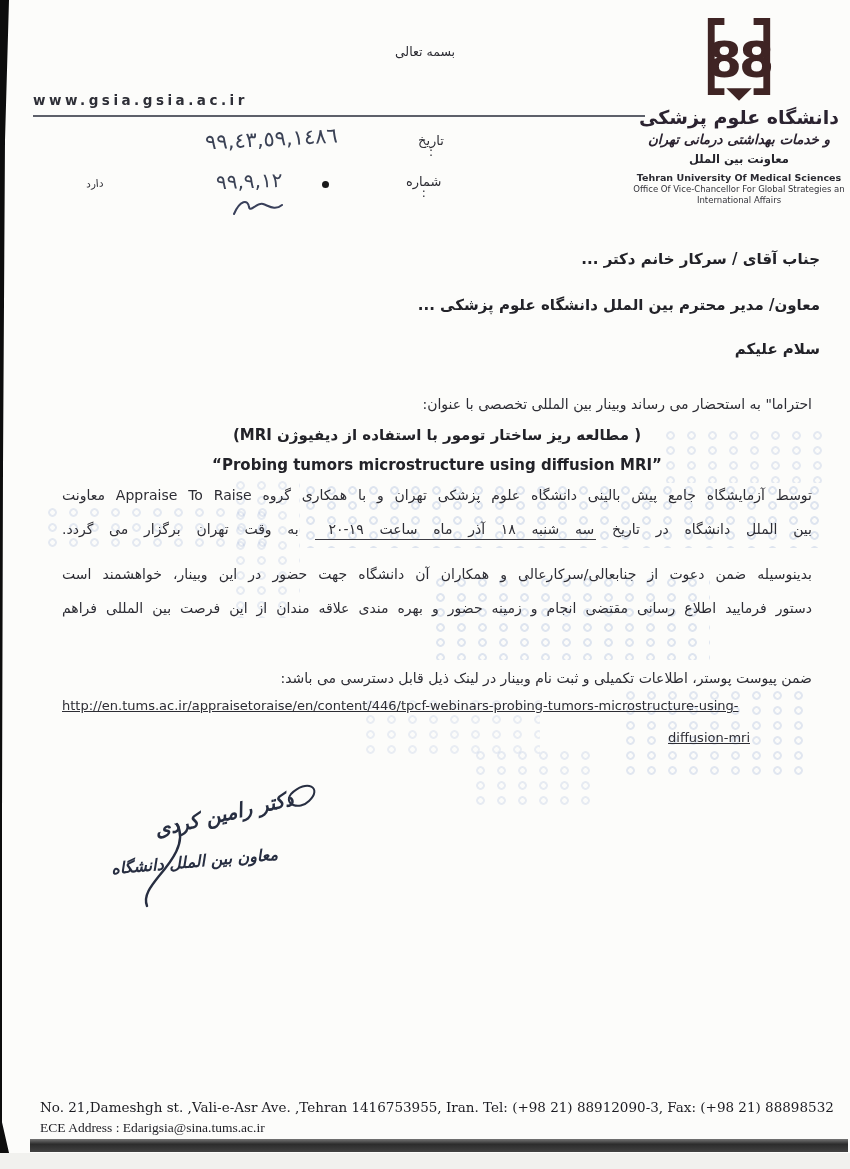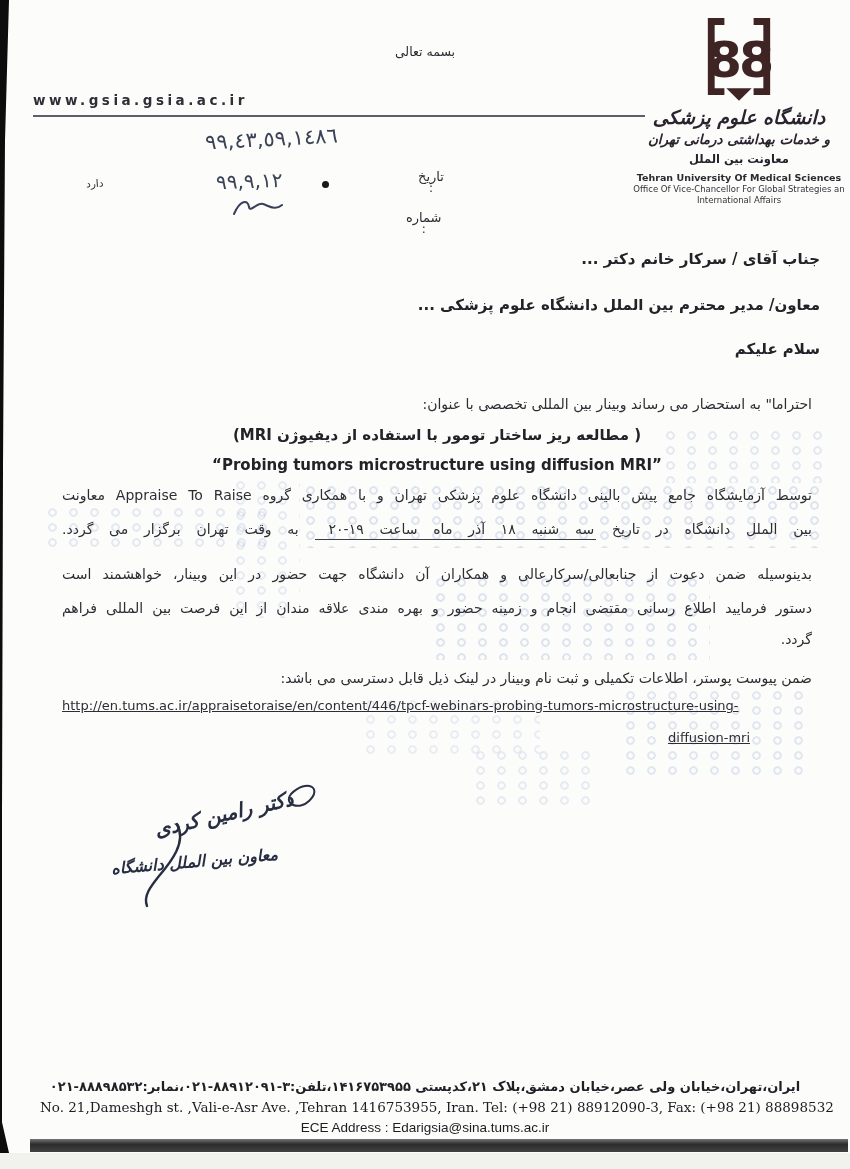--- a/index.html
+++ b/index.html
@@ -14,33 +14,33 @@
   .bottom-band{position:absolute;left:0;top:1153px;width:100%;height:16px;background:#f1f1ee;}
   
   .wm{position:absolute;
     background-image:radial-gradient(circle,rgba(255,255,255,0) 2px,rgba(148,170,212,.55) 2.6px,rgba(148,170,212,.5) 4px,rgba(255,255,255,0) 4.7px);
     background-size:21px 15px;opacity:.55;}
   
   .bismillah{position:absolute;left:370px;top:44px;width:110px;text-align:center;
     font-size:12.5px;color:#2a2a31;direction:rtl;}
   .head{position:absolute;left:633px;top:16px;width:212px;text-align:center;direction:rtl;}
   .head svg{display:block;margin:0 auto 3px auto;}
-  .uni-fa1{font-size:19px;font-weight:bold;font-style:italic;color:#2b2330;line-height:24px;}
+  .uni-fa1{font-size:19px;font-weight:bold;color:#2b2330;line-height:24px;}
   .uni-fa2{font-size:13.5px;font-weight:bold;font-style:italic;color:#2b2330;line-height:20px;}
   .uni-dep{font-size:11.5px;font-weight:bold;color:#23232b;line-height:17px;margin-top:2px;}
   .uni-en1{font-size:9.5px;font-weight:bold;color:#2a2a31;line-height:12px;margin-top:4px;}
   .uni-en2{font-size:8.5px;color:#33333a;line-height:11px;}
   .site-url{position:absolute;left:33px;top:92px;font-size:13.5px;font-weight:bold;
     letter-spacing:3.5px;color:#2e2f37;text-decoration:none;}
   .head-rule{position:absolute;left:33px;top:115px;width:612px;height:2px;background:#5d606a;}
   
   .hw{color:#3b4255;direction:ltr;letter-spacing:4px;white-space:nowrap;}
   .stamp-date{position:absolute;left:205px;top:127px;font-size:21px;transform:rotate(-3deg);}
   .stamp-num{position:absolute;left:216px;top:169px;font-size:20px;transform:rotate(-2deg);}
-  .stamp-label{position:absolute;font-size:13px;color:#2c2c33;direction:rtl;text-align:center;line-height:13px;margin-top:36px;}
+  .stamp-label{position:absolute;font-size:13px;color:#2c2c33;direction:rtl;text-align:center;line-height:13px;}
   .lbl-date{left:418px;top:134px;}
   .lbl-num{left:406px;top:175px;}
   .stamp-colon{display:block;font-size:12px;line-height:10px;}
   .attach-note{position:absolute;left:86px;top:177px;font-size:10.5px;color:#2c2c33;direction:rtl;transform:rotate(-4deg);}
   .stamp-dot{position:absolute;left:322px;top:181px;width:7px;height:7px;border-radius:50%;background:#191919;}
   .stamp-scribble{position:absolute;left:230px;top:194px;}
   
   .rline{position:absolute;right:30px;direction:rtl;white-space:nowrap;font-weight:bold;
     font-size:15px;color:#222228;}
   .line{position:absolute;left:62px;width:750px;direction:rtl;font-size:14px;color:#2d2d34;}
@@ -59,22 +59,22 @@
     direction:rtl;white-space:nowrap;transform:rotate(-13deg);}
   .sig-title{position:absolute;left:16px;top:72px;font-size:16px;font-weight:bold;font-style:italic;
     direction:rtl;white-space:nowrap;transform:rotate(-5deg);}
   .sig svg{position:absolute;left:0;top:0;}
   
   .foot-fa{position:absolute;left:40px;top:1079px;width:770px;text-align:center;direction:rtl;
     font-size:13px;font-weight:bold;color:#1f1f26;white-space:nowrap;}
   .foot-fa .num{direction:ltr;unicode-bidi:embed;}
   .foot-en{position:absolute;left:40px;top:1099px;width:770px;text-align:center;
     font-family:"DejaVu Serif",serif;font-size:13.5px;color:#1c1c22;white-space:nowrap;}
-  .foot-ece{position:absolute;left:40px;top:1120px;width:770px;text-align:center;
-    font-family:Liberation Sans, sans-serif;font-size:13.5px;color:#1c1c22;}
+  .foot-ece{position:absolute;left:40px;top:1120px;width:770px;
+    font-family:Liberation Serif, serif;font-size:13.5px;color:#1c1c22;}
   .foot-bar{position:absolute;left:30px;top:1139px;width:818px;height:13px;
     background:linear-gradient(180deg,#757575,#2c2c2c 40%,#424242);}
 </style>
 </head>
 <body>
 
 <div class="page">
 
   <div class="wm" style="left:660px;top:428px;width:170px;height:55px;opacity:.45;"></div>
   <div class="wm" style="left:300px;top:483px;width:520px;height:65px;"></div>
@@ -134,33 +134,31 @@
 
   <div class="line startline" style="top:396px;">احتراما" به استحضار می رساند وبینار بین المللی تخصصی با عنوان:</div>
   <div class="line centerline b" style="top:426px;font-size:15px;">( مطالعه ریز ساختار تومور با استفاده از دیفیوژن MRI)</div>
   <div class="line centerline b" style="top:456px;direction:ltr;font-size:15px;">“Probing tumors microstructure using diffusion MRI”</div>
 
   <div class="line just" style="top:487px;">توسط آزمایشگاه جامع پیش بالینی دانشگاه علوم پزشکی تهران  و با همکاری گروه Appraise To Raise معاونت</div>
   <div class="line just" style="top:521px;"><span>بین الملل دانشگاه در تاریخ </span><span class="u-date">سه شنبه ۱۸ آذر ماه ساعت ۱۹-۲۰</span><span> به وقت تهران برگزار می گردد.</span></div>
 
   <div class="line just" style="top:566px;">بدینوسیله ضمن دعوت از جنابعالی/سرکارعالی و همکاران آن دانشگاه جهت حضور در این وبینار، خواهشمند است</div>
   <div class="line just" style="top:600px;">دستور فرمایید اطلاع رسانی مقتضی انجام و زمینه حضور و بهره مندی علاقه مندان از این فرصت بین المللی فراهم</div>
-  <div class="line startline" style="top:631px;">گردد.</div>
 
   <div class="line startline" style="top:670px;">ضمن پیوست پوستر، اطلاعات تکمیلی و ثبت نام وبینار در لینک ذیل قابل دسترسی می باشد:</div>
   <div class="linkline" style="top:698px;"><a href="#">http://en.tums.ac.ir/appraisetoraise/en/content/446/tpcf-webinars-probing-tumors-microstructure-using-</a></div>
   <div class="linkline link2" style="top:730px;"><a href="#">diffusion-mri</a></div>
 
   <div class="sig">
     <svg width="240" height="130" viewBox="0 0 240 130">
       <path d="M196,14 c16,-16 32,-6 18,7 c-10,10 -26,3 -18,-7 z" stroke="#272e41" stroke-width="2" fill="none" stroke-linecap="round"></path>
       <path d="M82,44 C92,62 76,82 64,96 C56,106 48,116 52,126" stroke="#272e41" stroke-width="2.4" fill="none" stroke-linecap="round"></path>
     </svg>
     <div class="sig-name">دکتر رامین کردی</div>
     <div class="sig-title">معاون بین الملل دانشگاه</div>
   </div>
 
-  <div class="foot-fa"><span>ایران،تهران،خیابان ولی عصر،خیابان دمشق،پلاک ۲۱،کدپستی ۱۴۱۶۷۵۳۹۵۵،تلفن:</span><span class="num" dir="ltr">۰۲۱-۸۸۹۱۲۰۹۱-۳</span><span>،نمابر:</span><span class="num" dir="ltr">۰۲۱-۸۸۸۹۸۵۳۲</span></div>
   <div class="foot-en">No. 21,Dameshgh st. ,Vali-e-Asr Ave. ,Tehran 1416753955, Iran. Tel: (+98 21) 88912090-3, Fax: (+98 21) 88898532</div>
   <div class="foot-ece">ECE Address  :  Edarigsia@sina.tums.ac.ir</div>
   <div class="foot-bar"></div>
 
 </div>
 
 </body></html>

